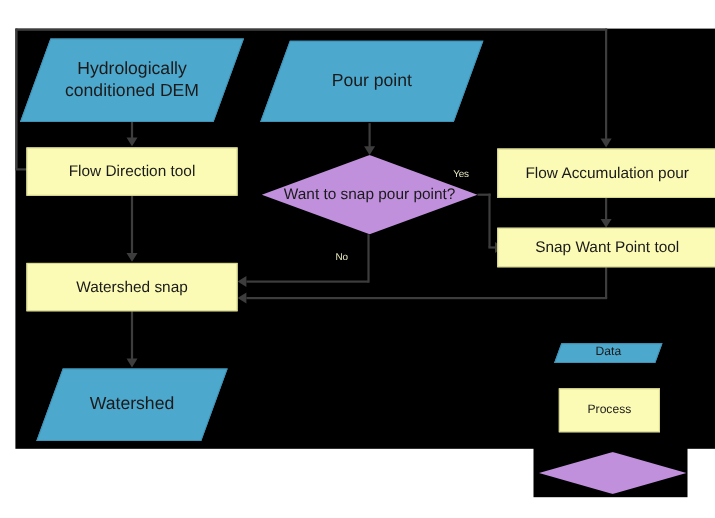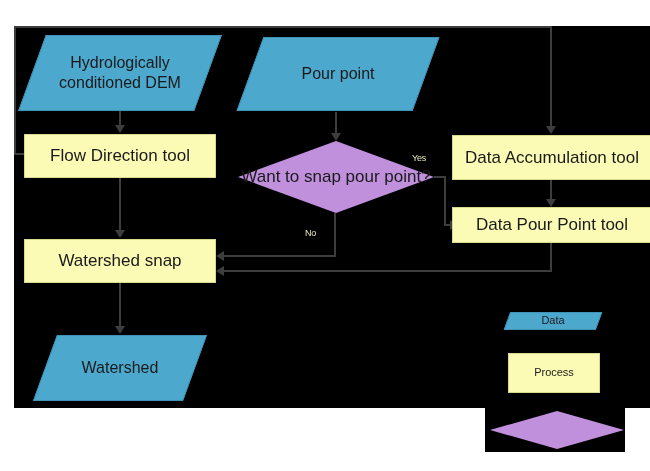--- a/index.html
+++ b/index.html
@@ -70,21 +70,21 @@
   }
   .shape-decision .lbl {
     position: relative;
     z-index: 2;
     width: 100%;
     display: block;
   }
 
   
   .t-lg  { font-size: 16px; }
-  .t-md  { font-size: 17px; }
+  .t-md  { font-size: 14px; }
 
   
   .ln {
     position: absolute;
     background: #3d3d3d;
   }
   .ln-h { height: 2px; }
   .ln-v { width: 2px; }
 
   .arrow {
@@ -171,25 +171,25 @@
 
   <div class="node shape-data t-lg" style="left:250px; top:37px; width:176px; height:74px;">
     <span class="lbl">Pour point</span>
   </div>
 
   <div class="node shape-process t-md" style="left:24px; top:134px; width:192px; height:44px;">
     <span class="lbl">Flow Direction tool</span>
   </div>
 
   <div class="node shape-process t-md" style="left:452px; top:135px; width:200px; height:45px;">
-    <span class="lbl">Data Accumulation tool</span>
+    <span class="lbl">Flow Accumulation pour</span>
   </div>
 
   <div class="node shape-process t-md" style="left:452px; top:207px; width:200px; height:36px;">
-    <span class="lbl">Data Pour Point tool</span>
+    <span class="lbl">Snap Want Point tool</span>
   </div>
 
   <div class="node shape-decision t-md" style="left:238px; top:141px; width:196px; height:72px;">
     <span class="dia"></span>
     <span class="lbl">Want to snap pour point?</span>
   </div>
 
   <div class="node shape-process t-md" style="left:24px; top:239px; width:192px; height:44px;">
     <span class="lbl">Watershed snap</span>
   </div>

